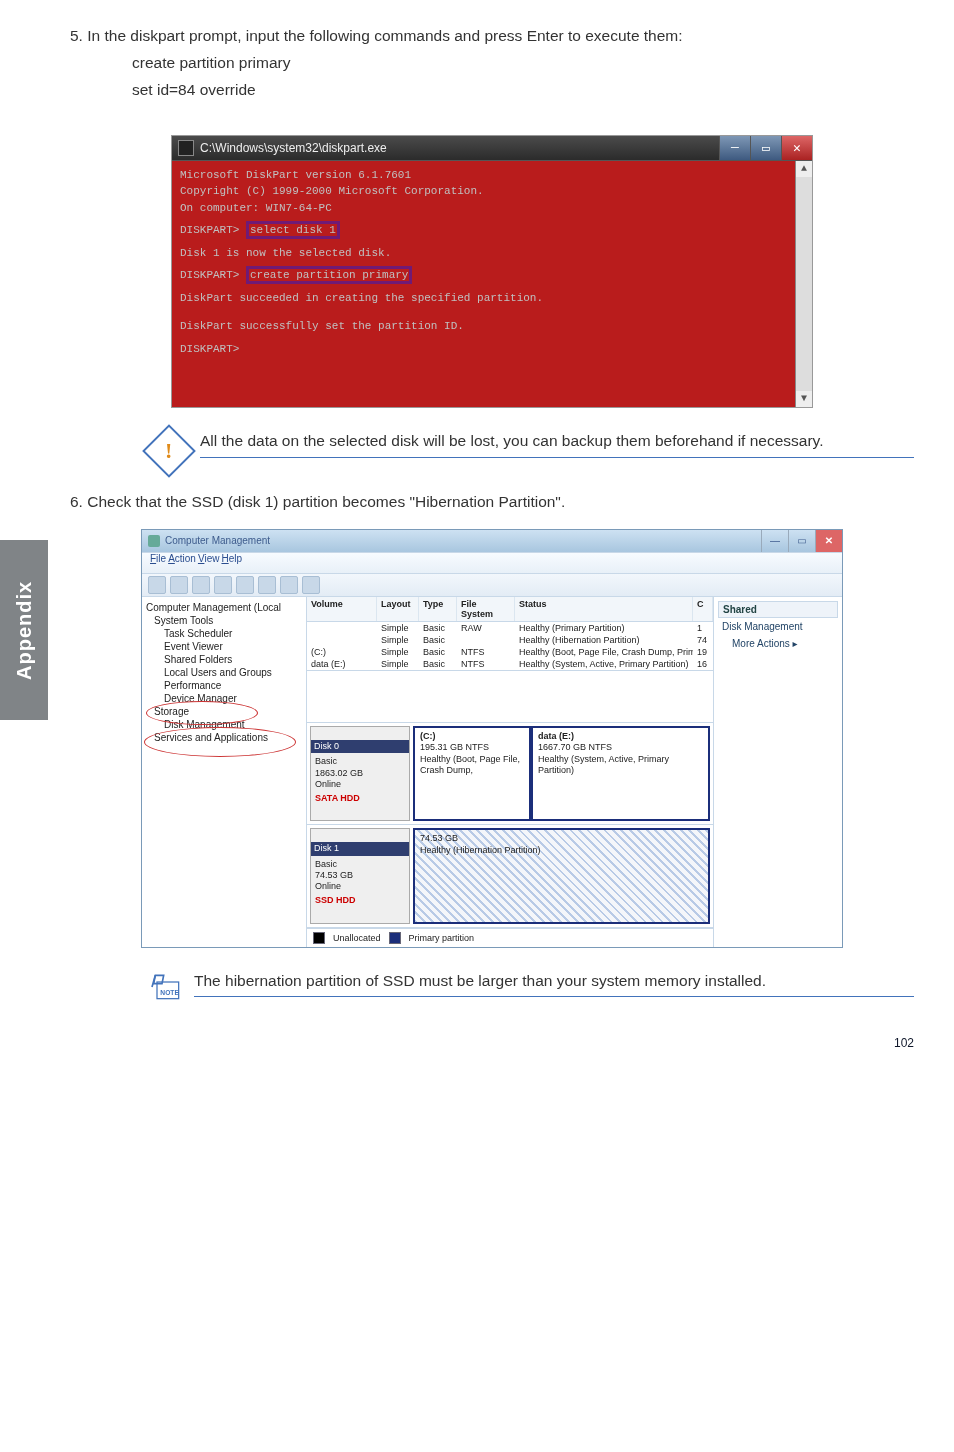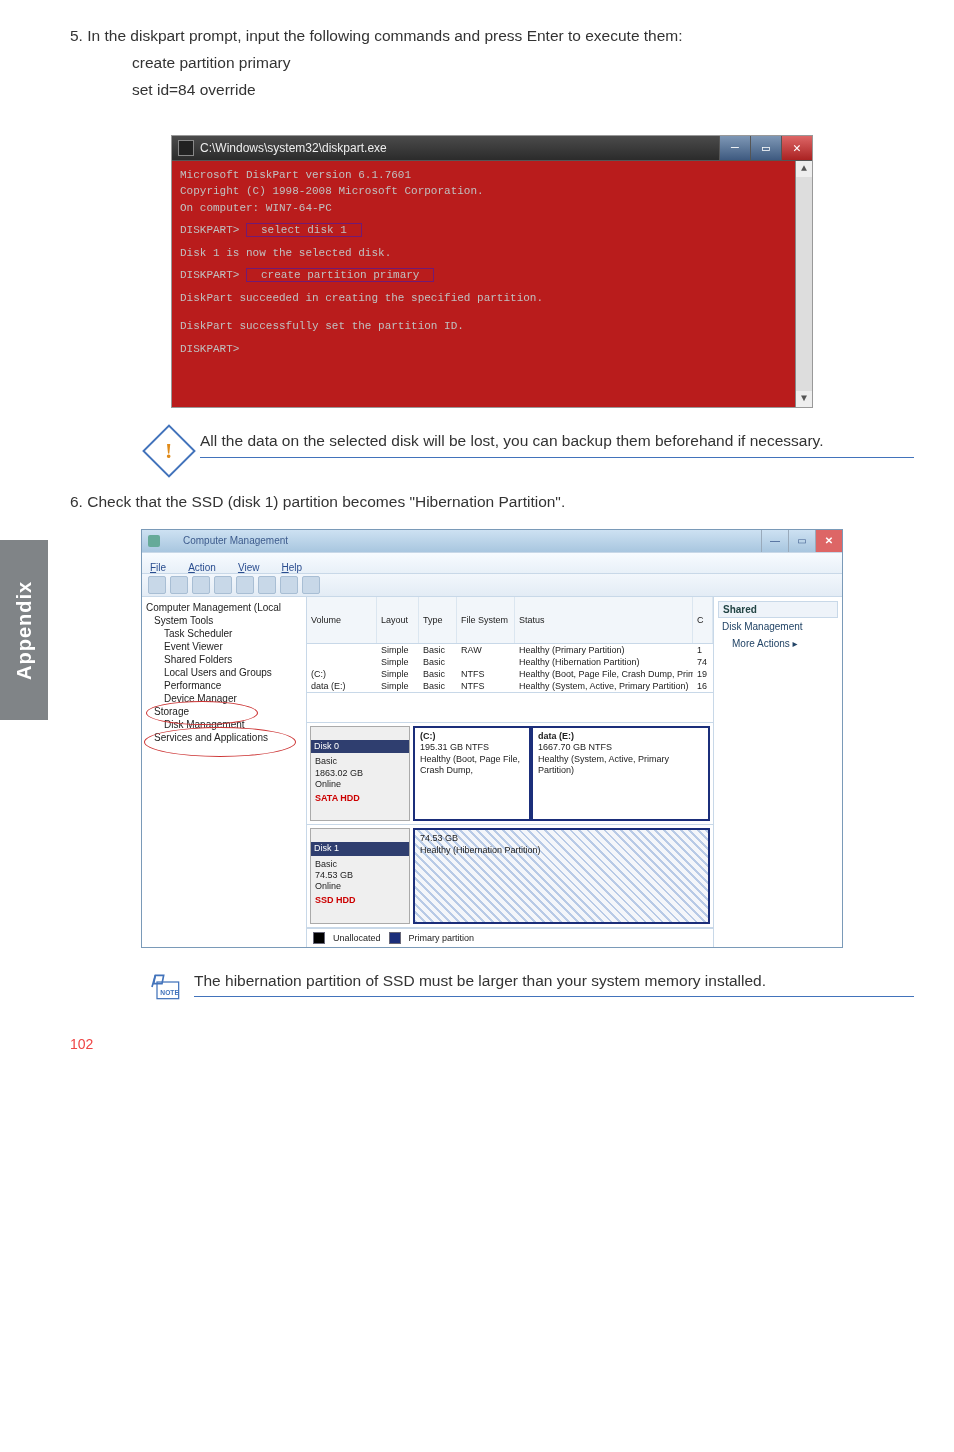--- a/index.html
+++ b/index.html
@@ -61,22 +61,22 @@
   .cmd-min { background: linear-gradient(#7e97b5,#3e5a80); color:#fff;}
   .cmd-max { background: linear-gradient(#7e97b5,#3e5a80); color:#fff;}
   .cmd-close { background: linear-gradient(#d66,#a22); color:#fff; font-weight:bold;}
   .cmd-body {
     padding: 6px 8px 40px 8px;
     min-height: 200px;
     position:relative;
     line-height: 1.5;
   }
   .cmd-body .hl {
-    border: 1px solid #701a75;
-    padding: 0 14px;
+    border: 3px solid #701a75;
+    padding: 0 1px;
     color:#c0c0c0;
   }
   .scroll-stub {
     position:absolute; right:0; top:0; bottom:0; width:16px;
     background:#ddd;
     border-left:1px solid #888;
     display:flex; flex-direction:column; justify-content:space-between;
     font-size:10px; color:#555;
   }
   .scroll-stub div { height:16px; background:#eee; text-align:center; line-height:16px;}
@@ -122,43 +122,43 @@
     font-family: "Segoe UI", Arial, sans-serif;
     font-size:10px;
     color:#222;
   }
   .mgmt-title {
     height:22px;
     background: linear-gradient(#cde1f2,#a8c6df);
     display:flex; align-items:center; justify-content:space-between; padding:0 0 0 6px;
     color:#3d5b8c;
   }
-  .mgmt-title-left{display:flex;align-items:center;gap:23px;}
+  .mgmt-title-left{display:flex;align-items:center;gap:5px;}
   .mgmt-icon{width:12px;height:12px;background:#6a9; border-radius:2px;}
   .mgmt-controls{display:flex;height:100%;}
   .mgmt-btn{width:26px;height:100%;display:flex;align-items:center;justify-content:center;border-left:1px solid #9ab;}
   .mgmt-btn.close{background:#d66;color:#fff;font-weight:bold;}
-  .mgmt-menu{height:20px;background:linear-gradient(#f7fbff,#e8f0f8);border-top:1px solid #c8d8e8;border-bottom:1px solid #c8d8e8;display:flex;align-items:flex-end;gap:22px;padding:0 8px;color:#2a4d8f;}
+  .mgmt-menu{height:20px;background:linear-gradient(#f7fbff,#e8f0f8);border-top:1px solid #c8d8e8;border-bottom:1px solid #c8d8e8;display:flex;align-items:flex-start;gap:2px;padding:0 8px;color:#2a4d8f;}
   .mgmt-menu span{text-decoration:underline; text-decoration-color: transparent;}
   .mgmt-menu span::first-letter{text-decoration:underline;}
   .mgmt-toolbar{height:22px;background:linear-gradient(#f2f7fc,#e3ecf5);border-bottom:1px solid #c8d8e8;display:flex;align-items:center;gap:4px;padding:0 6px;}
   .tb-ic{width:16px;height:16px;background:#c8d8e8;border:1px solid #a8bed4;border-radius:2px;}
   .mgmt-body{display:flex;height:350px;}
   .tree{width:160px;border-right:1px solid #c8d8e8;padding:4px 2px;overflow:hidden;}
   .tree-item{padding:1px 2px;white-space:nowrap;}
   .tree-item.l1{margin-left:8px;}
   .tree-item.l2{margin-left:18px;}
   .tree-item .ovalA{position:absolute;border:1px solid #c33;border-radius:50%;width:110px;height:22px;left:-6px;top:-4px;}
   .tree-item .ovalB{position:absolute;border:1px solid #c33;border-radius:50%;width:150px;height:28px;left:-8px;top:-4px;}
   .tree-item.relpos{position:relative;}
   .center{flex:1;display:flex;flex-direction:column;border-right:1px solid #c8d8e8;}
   .vol-table{border-bottom:1px solid #c8d8e8;}
   .vol-head,.vol-row{display:grid;grid-template-columns:70px 42px 38px 58px 1fr 20px;font-size:9px;}
   .vol-head{background:#f2f6fa;border-bottom:1px solid #c8d8e8;}
-  .vol-head div{padding:18px 4px;border-right:1px solid #dbe6f0;}
+  .vol-head div{padding:2px 4px;border-right:1px solid #dbe6f0;font-weight:bold;}
   .vol-row div{padding:1px 4px;white-space:nowrap;overflow:hidden;}
   .vol-spacer{flex:1;}
   .disk-block{border-top:1px solid #c8d8e8;}
   .disk{display:flex;border-bottom:1px solid #c8d8e8;}
   .disk-hdr{width:90px;border:1px solid #aaa;margin:3px;padding:16px 4px;background:#efefef;font-size:9px;line-height:1.25;}
   .disk-hdr .dname{background:#2f3e6f;color:#fff;padding:1px 3px;margin:-3px -4px 3px -4px;}
   .red-label{color:#c00;margin-top:3px;font-weight:bold;}
   .disk-parts{flex:1;display:flex;margin:3px 3px 3px 0;gap:0;}
   .part{border:2px solid #1b2e7a;padding:3px 5px;font-size:9px;line-height:1.25;}
   .part.hatched{background:repeating-linear-gradient(45deg,#b8cae6 0,#b8cae6 2px,#f4f6fa 2px,#f4f6fa 6px);}
@@ -175,24 +175,24 @@
   .note-icon {
     width:34px;height:30px;flex-shrink:0;position:relative;
   }
   .note-icon svg{width:100%;height:100%;}
   .note-text {
     border-bottom:1px solid #4273bb;
     padding-bottom:6px;
     flex:1;
   }
   .page-num {
-    text-align:left;
+    text-align:right;
     margin-top:34px;
-    font-size:14px;
-    color:#ef4444;
+    font-size:12px;
+    color:#0f172a;
   }
 </style>
 </head>
 <body>
 
 <div class="page">
   <div class="side-tab">Appendix</div>
 
   <p class="step5">5. In the diskpart prompt, input the following commands and press Enter to execute them:</p>
   <p class="indent-b">create partition primary</p>
@@ -205,21 +205,21 @@
         <span>C:\Windows\system32\diskpart.exe</span>
       </div>
       <div class="cmd-controls">
         <div class="cmd-btn cmd-min">—</div>
         <div class="cmd-btn cmd-max">▭</div>
         <div class="cmd-btn cmd-close">✕</div>
       </div>
     </div>
     <div class="cmd-body">
       <div>Microsoft DiskPart version 6.1.7601</div>
-      <div>Copyright (C) 1998-2008 Microsoft Corporation.</div>
+      <div>Copyright (C) 1999-2000 Microsoft Corporation.</div>
       <div>On computer: WIN7-64-PC</div>
       <div style="height:6px"></div>
       <div><span>DISKPART&gt; </span><span class="hl">select disk 1</span></div>
       <div style="height:6px"></div>
       <div>Disk 1 is now the selected disk.</div>
       <div style="height:6px"></div>
       <div><span>DISKPART&gt; </span><span class="hl">create partition primary</span></div>
       <div style="height:6px"></div>
       <div>DiskPart succeeded in creating the specified partition.</div>
       <div style="height:6px"></div>

